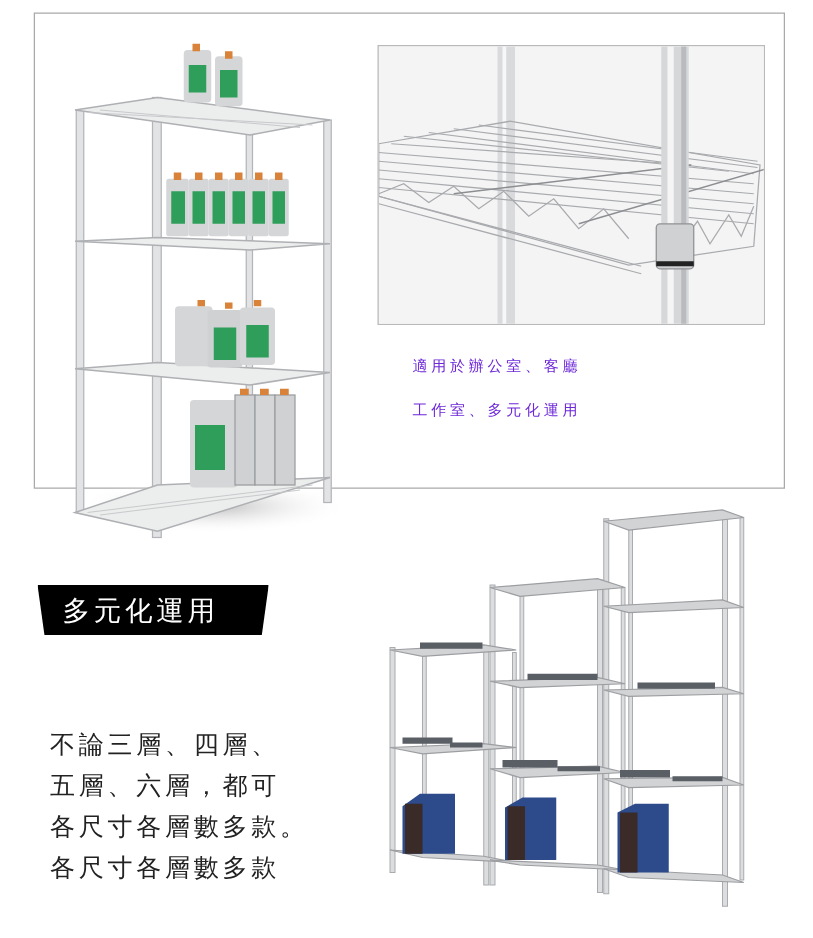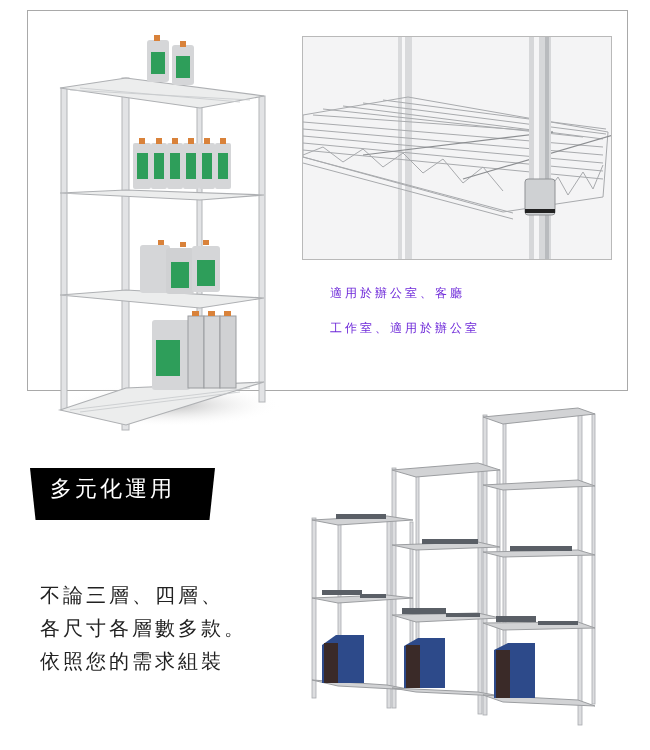--- a/index.html
+++ b/index.html
@@ -2,21 +2,21 @@
 <html><head>
 <meta charset="utf-8">
 <style>
   html, body { margin:0; padding:0; background:#ffffff; }
   body { width:650px; height:750px; position:relative; overflow:hidden; font-family:"DejaVu Serif","Liberation Serif",serif; color:#1a1a1a; }
   .frame-outer { position:absolute; left:27px; top:10px; width:601px; height:381px; border:1px solid #a9a9a9; background:#ffffff; box-sizing:border-box; }
   .detail-photo { position:absolute; left:302px; top:36px; width:310px; height:224px; border:1px solid #b9b9b9; background:#f6f6f6; box-sizing:border-box; overflow:hidden; }
   .usage-text { position:absolute; left:330px; top:276px; width:290px; font-size:12px; line-height:35px; letter-spacing:3px; color:#6d28d9; }
   .usage-text div { white-space:nowrap; }
   .rack-main { position:absolute; left:40px; top:30px; width:240px; height:410px; }
-  .tag { position:absolute; left:30px; top:468px; width:185px; height:52px; background:#000; clip-path:polygon(0 0, 100% 0, 97% 100%, 3% 100%); }
+  .tag { position:absolute; left:30px; top:468px; width:185px; height:40px; background:#000; clip-path:polygon(0 0, 100% 0, 97% 100%, 3% 100%); }
   .tag span { position:absolute; left:20px; top:6px; font-size:22px; color:#fff; letter-spacing:3px; }
   .desc-text { position:absolute; left:40px; top:535px; font-size:20px; line-height:33px; letter-spacing:3px; color:#222;margin-top:44px; }
   .desc-text div { white-space:nowrap; }
   .rack-group { position:absolute; left:300px; top:400px; width:320px; height:340px; }
   svg { display:block; }
 </style>
 </head>
 <body>
 
 <div class="frame-outer"></div>
@@ -54,21 +54,21 @@
     <rect x="231" y="0" width="5" height="224" fill="#f5f5f6"></rect>
     <rect x="242" y="0" width="4" height="224" fill="#b9bbbe"></rect>
 
     <rect x="222" y="142" width="30" height="36" rx="3" fill="#cfd1d3" stroke="#8f9194"></rect>
     <rect x="222" y="172" width="30" height="4" fill="#222"></rect>
   </svg>
 </div>
 
 <div class="usage-text">
   <div>適用於辦公室、客廳</div>
-  <div>工作室、適用於辦公室</div>
+  <div>工作室、多元化運用</div>
 </div>
 
 <div class="rack-main">
   <svg width="240" height="410" viewBox="0 0 240 410">
     <defs>
       <radialGradient id="shadow" cx="0.5" cy="0.5" r="0.5">
         <stop offset="0" stop-color="#bdbdbd"></stop>
         <stop offset="1" stop-color="#ffffff" stop-opacity="0"></stop>
       </radialGradient>
     </defs>
@@ -147,22 +147,23 @@
     </g>
   </svg>
 </div>
 
 <div class="tag">
   <span>多元化運用</span>
 </div>
 
 <div class="desc-text">
   <div>不論三層、四層、</div>
+  <div>五層、六層，都可</div>
   <div>各尺寸各層數多款。</div>
-  <div>依照您的需求組裝</div>
+  <div>各尺寸各層數多款</div>
 </div>
 
 <div class="rack-group">
   <svg width="320" height="340" viewBox="0 0 320 340">
     <g fill="#dcdddf" stroke="#a9abae" stroke-width="0.8">
 
       <rect x="12" y="118" width="4" height="180"></rect>
         <rect x="38" y="122" width="3" height="160"></rect>
       <rect x="87" y="118" width="4" height="190"></rect>
         <rect x="110" y="122" width="3" height="160"></rect>

